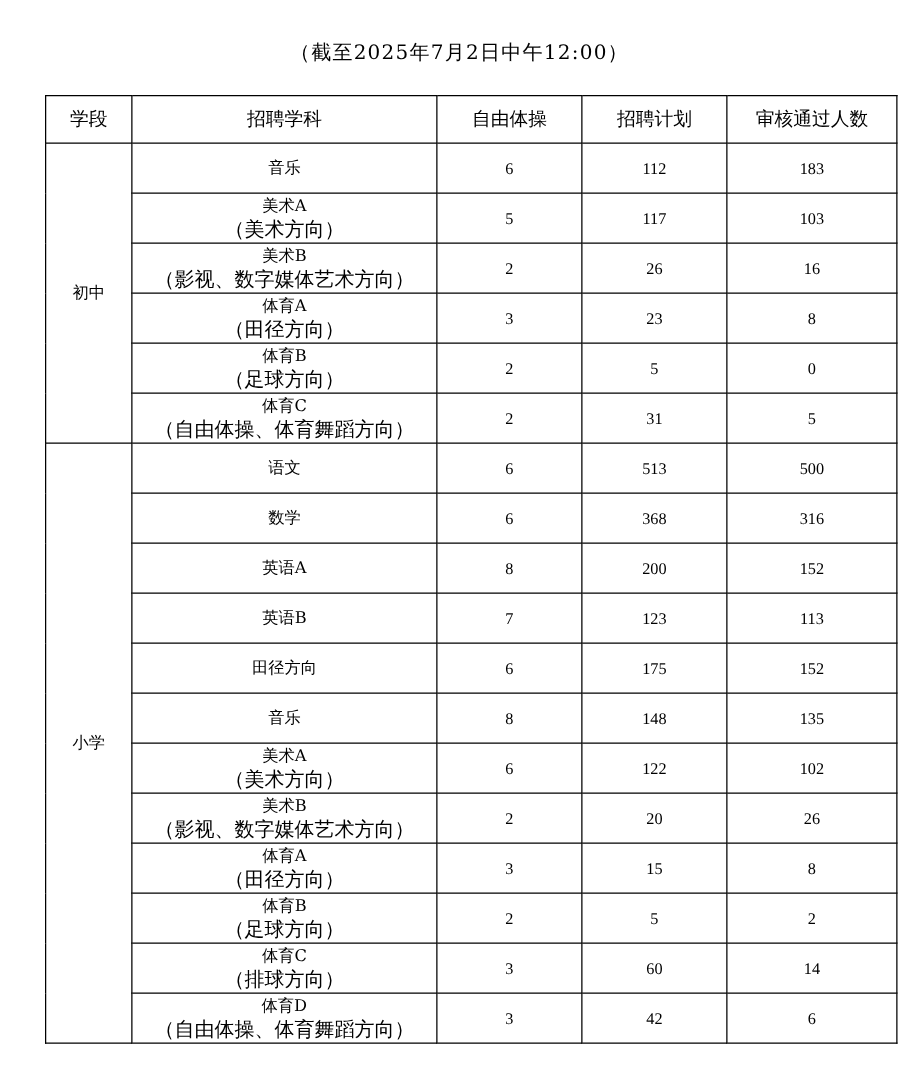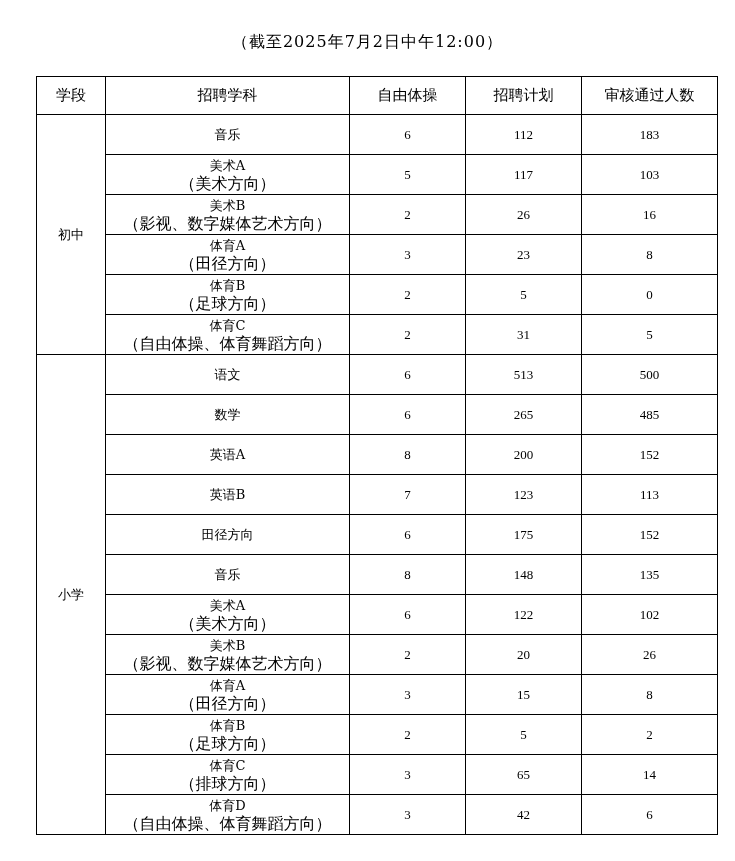--- a/index.html
+++ b/index.html
@@ -146,22 +146,22 @@
         </td>
         <td class="num">6</td>
         <td class="num">513</td>
         <td class="num">500</td>
       </tr>
       <tr>
         <td>
           <span class="subj-main">数学</span>
         </td>
         <td class="num">6</td>
-        <td class="num">265</td>
-        <td class="num">485</td>
+        <td class="num">368</td>
+        <td class="num">316</td>
       </tr>
       <tr>
         <td>
           <span class="subj-main">英语A</span>
         </td>
         <td class="num">8</td>
         <td class="num">200</td>
         <td class="num">152</td>
       </tr>
       <tr>
@@ -223,21 +223,21 @@
         <td class="num">2</td>
         <td class="num">5</td>
         <td class="num">2</td>
       </tr>
       <tr>
         <td>
           <span class="subj-main">体育C</span>
           <span class="subj-sub">（排球方向）</span>
         </td>
         <td class="num">3</td>
-        <td class="num">65</td>
+        <td class="num">60</td>
         <td class="num">14</td>
       </tr>
       <tr>
         <td>
           <span class="subj-main">体育D</span>
           <span class="subj-sub">（自由体操、体育舞蹈方向）</span>
         </td>
         <td class="num">3</td>
         <td class="num">42</td>
         <td class="num">6</td>

